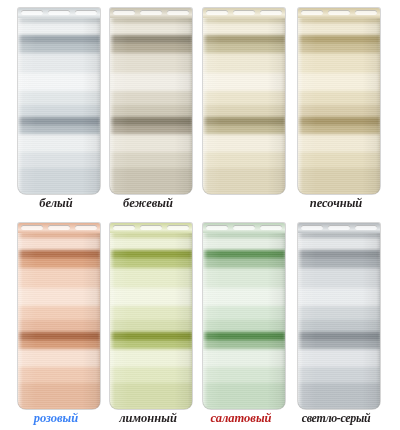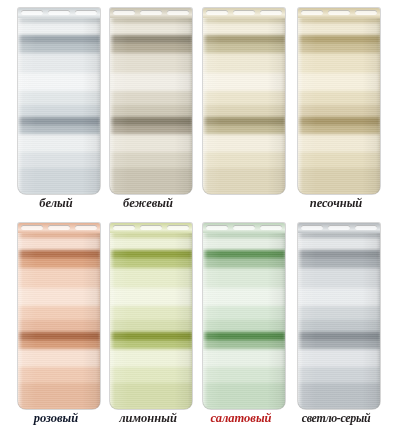--- a/index.html
+++ b/index.html
@@ -244,21 +244,21 @@
               <div class="nail-slot"></div>
               <div class="nail-slot"></div>
             </div>
           </div>
           <div class="body" style="background: rgb(238, 195, 169);">
             <div class="bands" style="background: linear-gradient(rgb(226, 176, 148) 0%, rgb(226, 176, 148) 2.84%, rgb(247, 222, 208) 2.84%, rgb(247, 222, 208) 9.66%, rgb(181, 113, 76) 9.66%, rgb(181, 113, 76) 14.2%, rgb(221, 162, 126) 14.2%, rgb(221, 162, 126) 19.89%, rgb(244, 210, 189) 19.89%, rgb(244, 210, 189) 31.25%, rgb(250, 228, 214) 31.25%, rgb(250, 228, 214) 41.48%, rgb(242, 205, 182) 41.48%, rgb(242, 205, 182) 49.43%, rgb(232, 185, 158) 49.43%, rgb(232, 185, 158) 56.25%, rgb(171, 103, 67) 56.25%, rgb(171, 103, 67) 60.8%, rgb(215, 155, 119) 60.8%, rgb(215, 155, 119) 65.91%, rgb(248, 224, 209) 65.91%, rgb(248, 224, 209) 76.14%, rgb(240, 201, 177) 76.14%, rgb(240, 201, 177) 85.23%, rgb(230, 184, 156) 85.23%, rgb(230, 184, 156) 100%); filter: blur(1.4px);"></div>
             <div class="edge-gloss"></div>
           </div>
           <div class="panel-outline"></div>
         </div>
-        <div class="swatch-label" style="color: #0f172a;">розовый</div>
+        <div class="swatch-label" style="color: #3b82f6;">розовый</div>
       </div>
       <div class="swatch-cell col-1">
         <div class="panel">
           <div class="flange">
             <div class="flange-face" style="background: linear-gradient(rgb(207, 215, 159) 0%, rgb(238, 242, 216) 60%, rgb(207, 215, 159) 100%);"></div>
             <div class="nail-slots">
               <div class="nail-slot"></div>
               <div class="nail-slot"></div>
               <div class="nail-slot"></div>
             </div>

